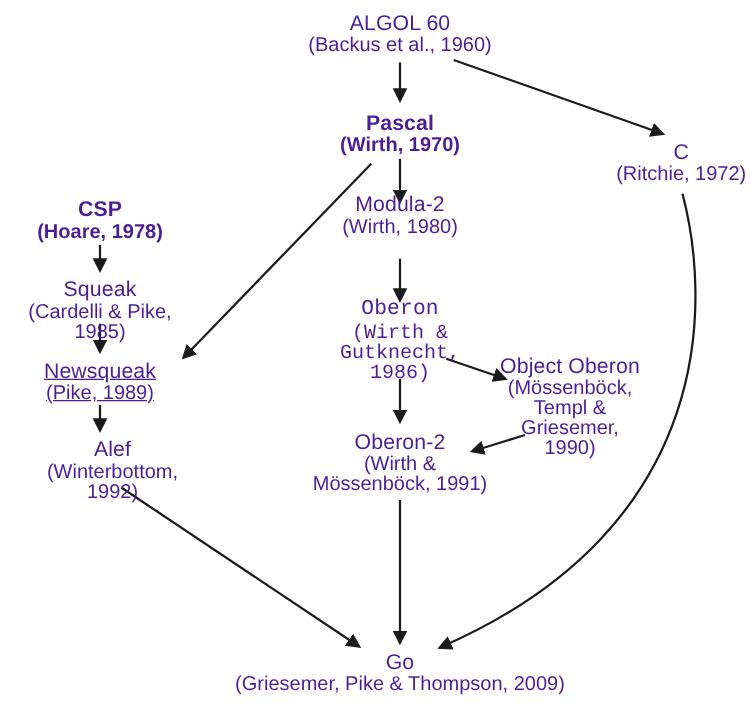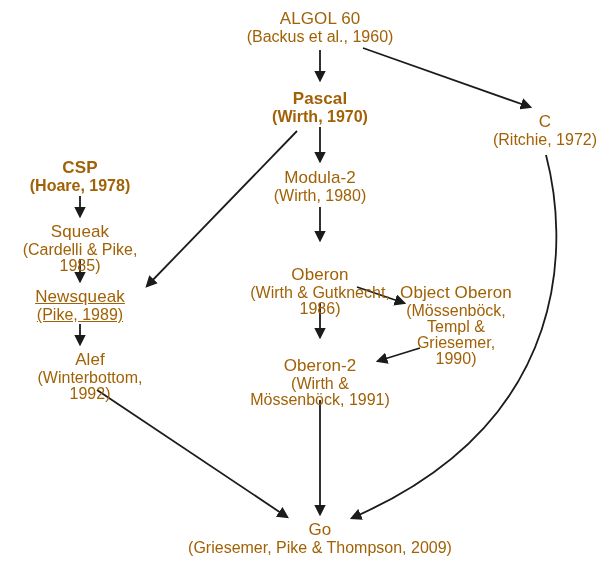--- a/index.html
+++ b/index.html
@@ -19,21 +19,21 @@
     pointer-events: none;
   }
   .edges line, .edges path.edge {
     stroke: #1b1b1b;
     stroke-width: 1.8;
     fill: none;
   }
   .node {
     position: absolute;
     text-align: center;
-    color: #a16207;
+    color: #4c1d95;
   }
   .lang {
     font-size: 17px;
     line-height: 21px;
     letter-spacing: 0.1px;
   }
   .cite {
     font-size: 16px;
     line-height: 16px;
   }
@@ -79,46 +79,46 @@
   <div class="node" style="left:480px; top:111px; width:130px;">
     <div class="lang">C</div>
     <div class="cite">(Ritchie, 1972)</div>
   </div>
 
   <div class="node" style="left:20px; top:157px; width:120px;font-weight:bold;">
     <div class="lang">CSP</div>
     <div class="cite">(Hoare, 1978)</div>
   </div>
 
-  <div class="node" style="left:255px; top:167px; width:130px;">
+  <div class="node" style="left:255px; top:153px; width:130px;">
     <div class="lang">Modula-2</div>
     <div class="cite">(Wirth, 1980)</div>
   </div>
 
   <div class="node" style="left:0px; top:221px; width:160px;">
     <div class="lang">Squeak</div>
     <div class="cite">(Cardelli &amp; Pike, 1985)</div>
   </div>
 
-  <div class="node" style="left:250px; top:264px; width:140px;">
+  <div class="node" style="left:250px; top:237px; width:140px;font-family:Liberation Mono, monospace;">
     <div class="lang">Oberon</div>
     <div class="cite">(Wirth &amp; Gutknecht, 1986)</div>
   </div>
 
   <div class="node" style="left:10px; top:286px; width:140px;text-decoration:underline;">
     <div class="lang">Newsqueak</div>
     <div class="cite">(Pike, 1989)</div>
   </div>
 
   <div class="node" style="left:396px; top:282px; width:120px;">
     <div class="lang">Object Oberon</div>
     <div class="cite">(Mössenböck, Templ &amp; Griesemer, 1990)</div>
   </div>
 
-  <div class="node" style="left:250px; top:343px; width:140px;margin-top:12px;">
+  <div class="node" style="left:250px; top:343px; width:140px;">
     <div class="lang">Oberon-2</div>
     <div class="cite">(Wirth &amp; Mössenböck, 1991)</div>
   </div>
 
   <div class="node" style="left:0px; top:349px; width:160px;padding-left:20px;">
     <div class="lang">Alef</div>
     <div class="cite">(Winterbottom, 1992)</div>
   </div>
 
   <div class="node" style="left:180px; top:519px; width:280px;">

